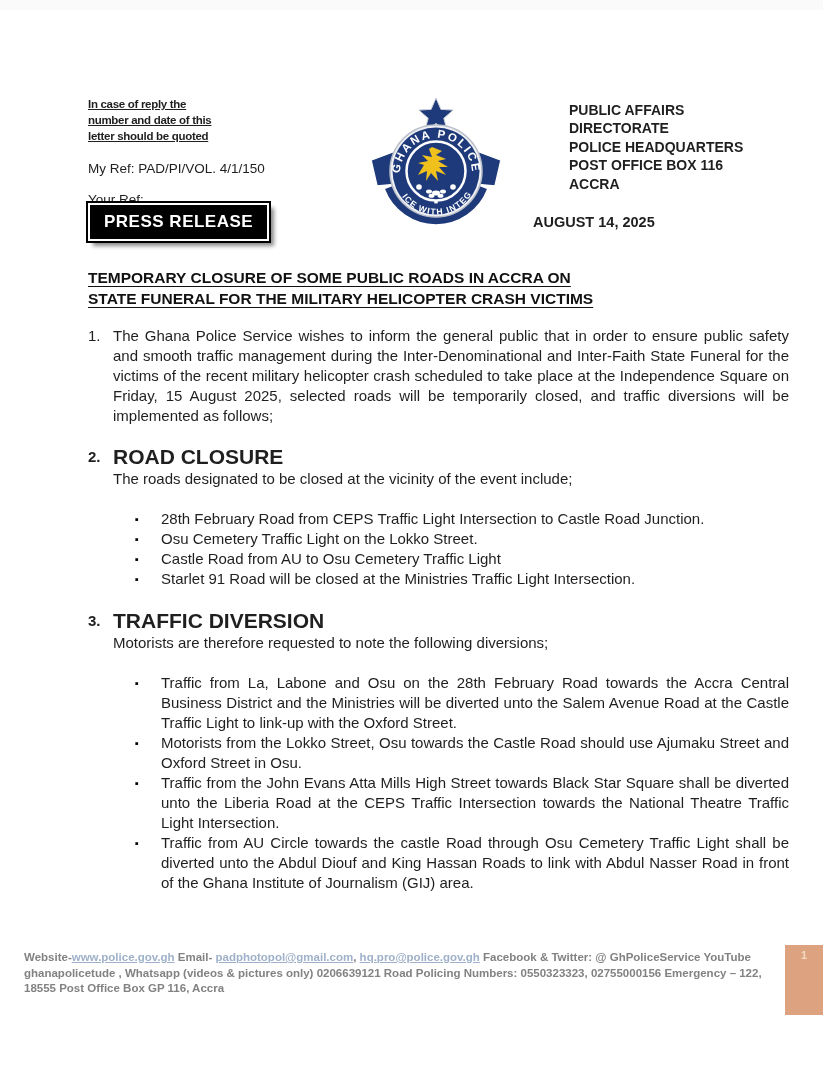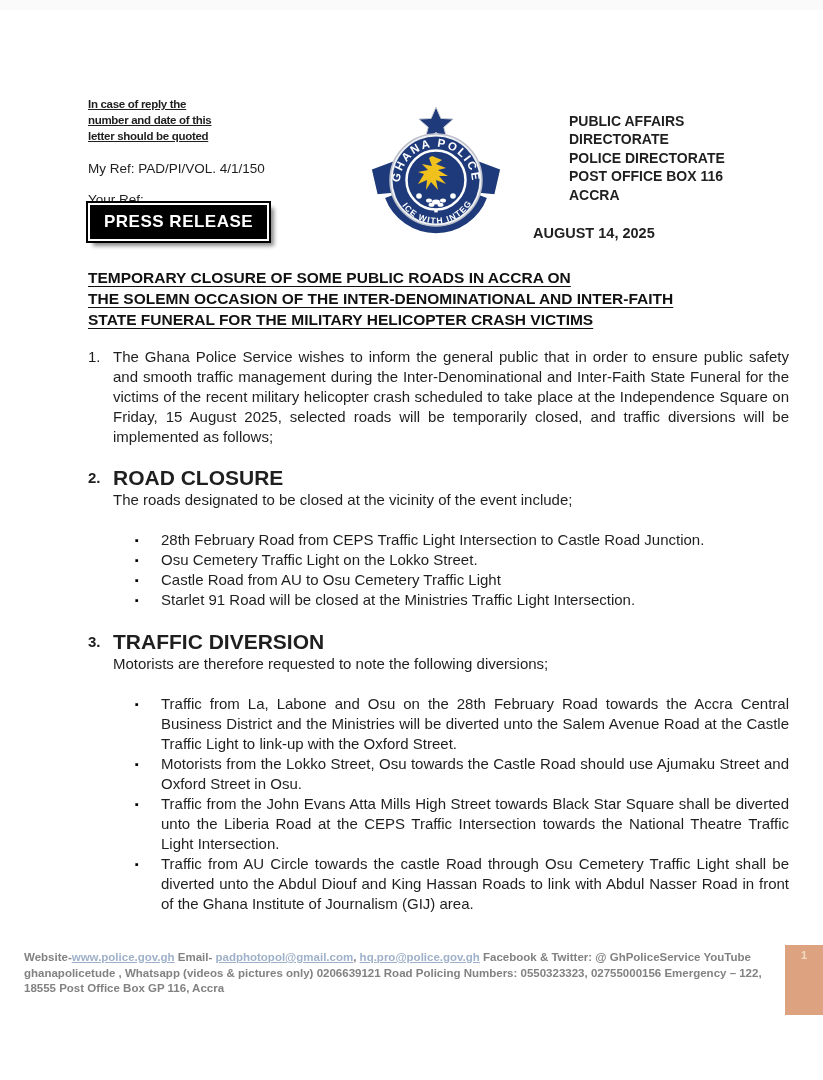--- a/index.html
+++ b/index.html
@@ -6,21 +6,21 @@
   html,body { background:#ffffff; }
   body { font-family:"Liberation Sans","DejaVu Sans",sans-serif; color:#1f1f1f; }
   .page {
     position:relative; width:823px; height:1080px; background:#ffffff;
     overflow:hidden;
   }
   .page::before{ content:""; position:absolute; top:0; left:0; right:0; height:10px; background:#fafafa; }
 
   
   .doc-header{
-    display:flex; justify-content:space-between; align-items:flex-end;
+    display:flex; justify-content:space-between; align-items:center;
     padding:86px 42px 0 88px;
   }
   .header-left{ width:250px; padding-top:10px; }
   .reply-note{ font-size:11.5px; font-weight:600; line-height:16px; letter-spacing:-0.3px; }
   .reply-note span{ display:inline; text-decoration:underline; }
   .reply-note .line{ display:block; }
   .my-ref{ margin-top:17px; font-size:13.5px; }
   .your-ref{ margin-top:16px; font-size:13.5px; height:13px; overflow:visible; }
   .press-release-stamp{
     position:relative; margin-top:-2px; display:inline-block;
@@ -126,32 +126,31 @@
 
         <text font-size="8.5" font-weight="bold" fill="#ffffff" letter-spacing="1.2" font-family="Liberation Sans, sans-serif">
           <textPath href="#arcBottom" startOffset="50%" text-anchor="middle">SERVICE  WITH  INTEGRITY</textPath>
         </text>
       </svg>
     </div>
 
     <div class="header-right">
       <div class="address">
         <div>PUBLIC AFFAIRS DIRECTORATE</div>
-        <div>POLICE DIRECTORATE</div>
+        <div>POLICE HEADQUARTERS</div>
         <div>POST OFFICE BOX 116</div>
         <div>ACCRA</div>
       </div>
       <div class="doc-date">AUGUST 14, 2025</div>
     </div>
   </header>
 
   <main class="doc-main">
     <h1 class="doc-title">
       <span class="tline">TEMPORARY CLOSURE OF SOME PUBLIC ROADS IN ACCRA ON</span>
-      <span class="tline">THE SOLEMN OCCASION OF THE INTER-DENOMINATIONAL AND INTER-FAITH</span>
       <span class="tline">STATE FUNERAL FOR THE MILITARY HELICOPTER CRASH VICTIMS</span>
     </h1>
 
     <div class="section s1">
       <div class="sec-num">1.</div>
       <div class="sec-body">
         <p class="para">The Ghana Police Service wishes to inform the general public that in order to ensure public safety and smooth traffic management during the Inter-Denominational and Inter-Faith State Funeral for the victims of the recent military helicopter crash scheduled to take place at the Independence Square on Friday, 15 August 2025, selected roads will be temporarily closed, and traffic diversions will be implemented as follows;</p>
       </div>
     </div>
 

